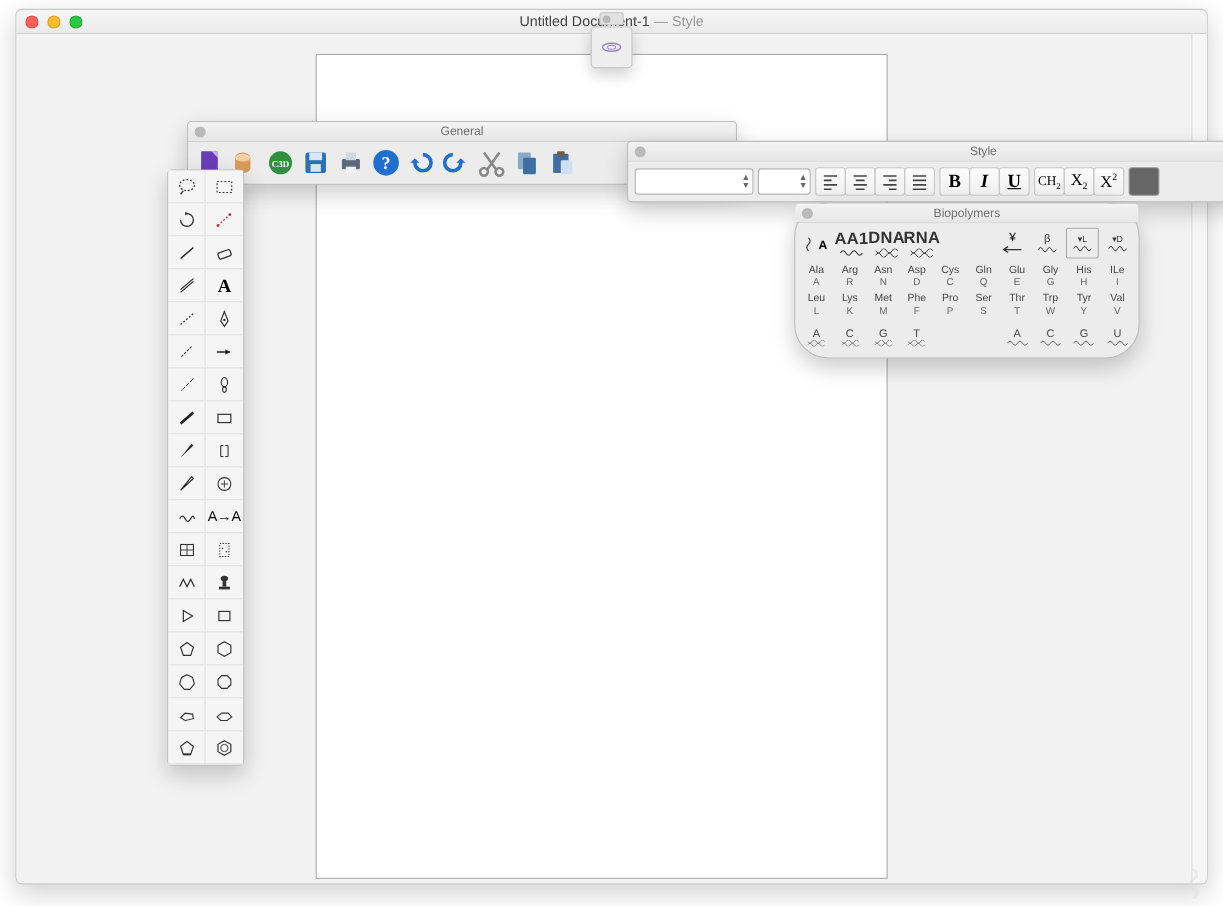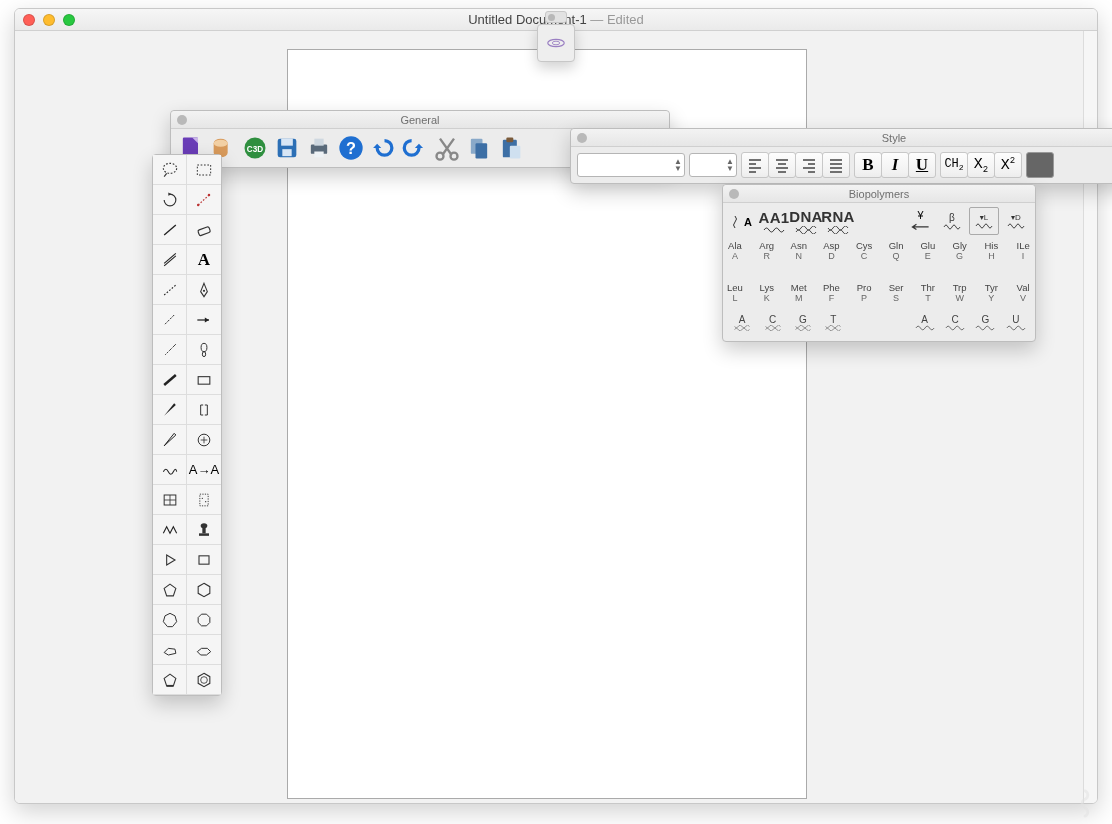--- a/index.html
+++ b/index.html
@@ -74,21 +74,21 @@
   border-bottom:1px solid #cfcfcf;
   font-size:11px;color:#6f6f6f;
   display:flex;align-items:center;justify-content:center;
   position:relative;
   border-radius:4px 4px 0 0;
 }
 .palette-title .close { position:absolute; left:6px; width:10px;height:10px;border-radius:50%;background:#b9b9b9;}
 
 
 .general { left:170px; top:110px; width:500px; }
-.general .row { height:38px; display:flex; align-items:center; gap:4px; padding:0 6px;}
+.general .row { height:38px; display:flex; align-items:center; gap:4px; padding:0 6px;font-family:Liberation Serif, serif;}
 .tbtn { width:28px;height:28px; display:flex;align-items:center;justify-content:center; border-radius:3px;}
 .zoom { margin-left:auto; width:60px;height:24px;background:#fff;border:1px solid #b5b5b5;border-radius:3px;font-size:12px;display:flex;align-items:center;padding:0 4px;box-shadow:inset 0 1px 2px rgba(0,0,0,0.1);}
 
 
 .tools { left:152px; top:154px; width:70px; }
 .tools .grid { display:grid; grid-template-columns:1fr 1fr; }
 .tcell { width:34px;height:30px; display:flex;align-items:center;justify-content:center; border-right:1px solid #ddd; border-bottom:1px solid #ddd; background:#f5f5f5;}
 .tcell:nth-child(2n){border-right:none;}
 .tcell svg { width:20px;height:20px;}
 
@@ -98,32 +98,32 @@
 .style select,.style .combo { height:24px;background:#fff;border:1px solid #b5b5b5;border-radius:3px;font-size:11px;padding:0 14px 0 6px; position:relative;}
 .combo .arrows{position:absolute;right:2px;top:4px;font-size:8px;line-height:7px;color:#666;}
 .combo1{width:108px;} .combo2{width:48px;}
 .sbtn { width:28px;height:26px;border:1px solid #c8c8c8;background:linear-gradient(#fdfdfd,#efefef);display:flex;align-items:center;justify-content:center;border-radius:3px;}
 .sbtn + .sbtn { margin-left:-1px;}
 .btngroup{display:flex;}
 .sbtn svg{width:16px;height:16px;}
 .sbtn .t{font-family:"Times New Roman",serif;font-size:17px;font-weight:bold;}
 .sbtn .ti{font-family:"Times New Roman",serif;font-size:17px;font-style:italic;font-weight:bold;}
 .sbtn .tu{font-family:"Times New Roman",serif;font-size:17px;font-weight:bold;text-decoration:underline;}
-.sbtn .sc{font-family:Liberation Mono, monospace;font-size:12px;}
+.sbtn .sc{font-family:Liberation Serif, serif;font-size:12px;}
 .color-swatch{width:28px;height:26px;background:#666;border:1px solid #999;border-radius:3px;}
 
 
-.bio { left:722px; top:184px; width:314px; }
+.bio { left:722px; top:184px; width:314px;border-radius:31px; }
 .bio .row1 { display:flex; gap:2px; padding:4px 4px 2px; align-items:center;}
 .bcell { width:30px;height:28px;display:flex;flex-direction:column;align-items:center;justify-content:center;font-size:9px;color:#333;border-radius:3px;}
 .bcell .top9{font-weight:bold;font-size:15px;letter-spacing:0.3px;}
 .bcell svg{margin-top:1px;}
 .bcell.iconcell svg{width:20px;height:20px;}
 .bio .spacer{flex:1;}
-.bio .amrow { display:grid; grid-template-columns:repeat(10,1fr); gap:16px; padding:0 4px 4px;}
+.bio .amrow { display:grid; grid-template-columns:repeat(10,1fr); gap:0; padding:0 4px 4px;}
 .amc { height:26px; display:flex;flex-direction:column;align-items:center;justify-content:center;font-size:9px;color:#444;}
 .amc .three{font-size:9.5px;}
 .amc .one{font-size:9px;color:#666;}
 .bio .basesrow { display:grid; grid-template-columns:repeat(10,1fr); gap:0; padding:0 4px 6px;}
 .base { height:26px; display:flex;flex-direction:column;align-items:center;justify-content:center;font-size:10px;color:#444;}
 .base svg{width:20px;height:6px;}
 
 
 .watermark{
   position:absolute; right:12px; bottom:6px;
@@ -139,21 +139,21 @@
 <body>
 
 <div class="main-window">
   <div class="titlebar">
     <div class="traffic">
       <div class="dot red"></div>
       <div class="dot yellow"></div>
       <div class="dot green"></div>
     </div>
     <div class="title-center">
-      <span>Untitled Document-1</span><span class="suffix"> — Edited</span>
+      <span>Untitled Document-1</span><span class="suffix"> — Style</span>
     </div>
   </div>
 
   <div class="canvas-area">
     <div class="paper"></div>
   </div>
   <div class="scrollbar-v"></div>
 </div>
 
 <div class="mini-pill">

